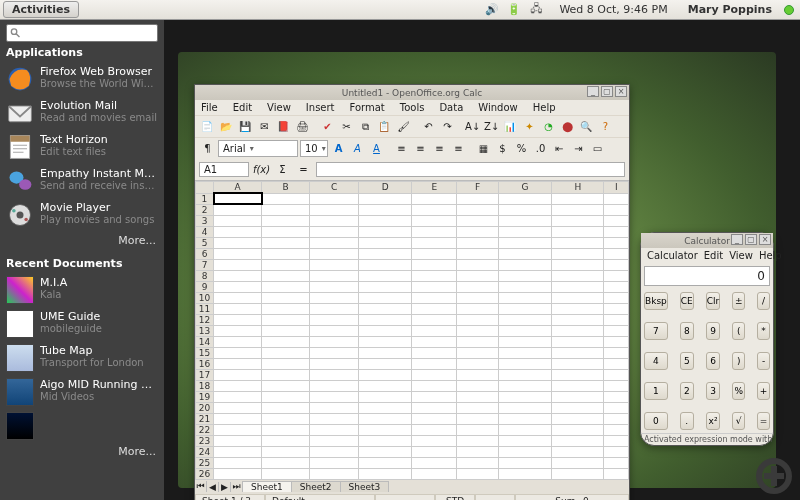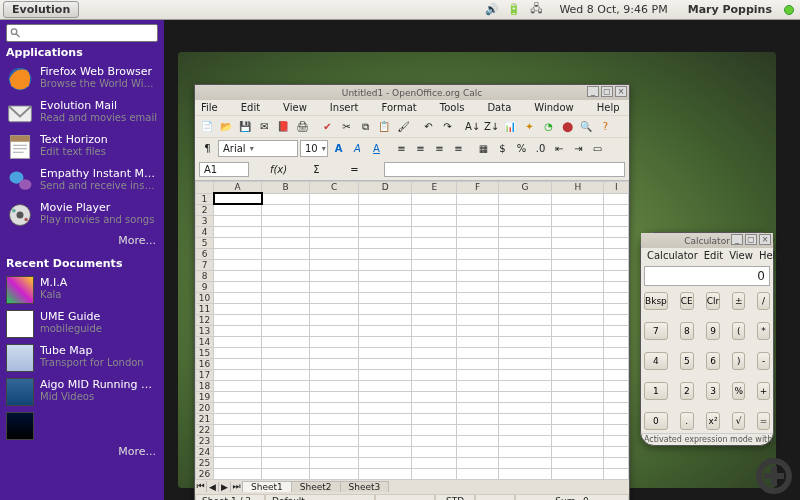--- a/index.html
+++ b/index.html
@@ -8,49 +8,49 @@
   .panel { height:20px; background:linear-gradient(#f4f2ee,#e4e1da); display:flex; align-items:center; font-size:11px; color:#333; border-bottom:1px solid #999; }
   .activities-btn { background:linear-gradient(#eee,#d5d2cc); border:1px solid #999; border-radius:3px; margin:1px 3px; padding:1px 8px; font-weight:bold; cursor:pointer; }
   .panel-spacer { flex:1; }
   .tray { display:flex; align-items:center; gap:8px; padding-right:6px; }
   .tray-icon { width:14px; height:14px; display:flex; align-items:center; justify-content:center; font-size:11px; color:#555; }
   .presence { width:10px; height:10px; border-radius:50%; background:#6c3; border:1px solid #393; }
   .user { font-weight:bold; margin:0 4px; }
   .clock { margin:0 8px; }
   
   .overview { display:flex; height:480px; }
-  .sidebar { width:164px; background:#4c1d95; color:#ddd; padding:4px 6px 0 6px; overflow:hidden; }
+  .sidebar { width:164px; background:#404040; color:#ddd; padding:4px 6px 0 6px; overflow:hidden; }
   .search { width:100%; height:18px; background:#fff; border:1px solid #777; border-radius:2px; padding:0 3px; display:flex; align-items:center; margin-bottom:4px; }
   .search svg { width:12px; height:12px; }
   .search input { border:0; outline:0; width:100%; font-size:11px; margin-left:3px; }
   .sec-head { font-size:11px; font-weight:bold; color:#fff; margin:4px 0 3px 0; }
   .app-item { display:flex; align-items:flex-start; gap:6px; padding:3px 0; cursor:pointer; }
   .app-icon { width:28px; height:28px; flex:0 0 28px; border-radius:2px; }
   .app-text { flex:1; overflow:hidden; }
   .app-title { font-size:11px; color:#fff; white-space:nowrap; overflow:hidden; text-overflow:ellipsis; }
   .app-sub { font-size:10px; color:#8a8a8a; white-space:nowrap; overflow:hidden; text-overflow:ellipsis; }
   .more { text-align:right; font-size:11px; color:#ddd; padding:2px 2px 6px 0; cursor:pointer; }
   .doc-thumb { width:28px; height:28px; flex:0 0 28px; background:#fff; border:1px solid #444; }
   
   .workspace { flex:1; position:relative; background:radial-gradient(ellipse at 45% 55%, #8eaf62 0%, #6b8f48 30%, #415e2e 70%, #2b3a23 100%); margin:32px 24px 12px 14px; border-radius:4px; }
   .bokeh1 { position:absolute; left:40px; top:140px; width:260px; height:260px; border-radius:50%; background:radial-gradient(circle,rgba(255,255,255,0.25),rgba(255,255,255,0) 70%); }
   .add-ws { position:absolute; right:6px; bottom:4px; width:40px; height:40px; color:#444; }
   
   .win { position:absolute; background:#ece9e2; border:1px solid #555; font-size:10px; color:#222; box-shadow:0 2px 8px rgba(0,0,0,0.4); }
   .win-title { height:15px; background:linear-gradient(#d9d5cc,#cbc7bd); display:flex; align-items:center; justify-content:center; font-size:9px; color:#555; position:relative; }
   .win-ctrls { position:absolute; right:2px; top:1px; display:flex; gap:2px; }
   .win-ctrls span { width:12px; height:11px; background:#ddd; border:1px solid #888; font-size:8px; line-height:9px; text-align:center; cursor:pointer; }
-  .menubar { display:flex; gap:23px; padding:2px 6px; font-size:10px; background:#ece9e2; }
+  .menubar { display:flex; gap:15px; padding:2px 6px; font-size:10px; background:#ece9e2; }
   .menubar span { cursor:pointer; }
   .toolbar { display:flex; gap:2px; padding:2px 4px; background:#ece9e2; border-top:1px solid #ddd7cc; align-items:center; flex-wrap:nowrap; overflow:hidden; }
   .tbtn { width:17px; height:17px; border:1px solid transparent; display:flex; align-items:center; justify-content:center; font-size:10px; cursor:pointer; }
   .tsep { width:4px; }
   .combo { height:17px; background:#fff; border:1px solid #aaa; font-size:10px; padding:0 4px; display:flex; align-items:center; gap:4px; }
   .combo::after { content:"▾"; font-size:8px; color:#666; }
-  .cellref { display:flex; padding:2px 4px; gap:21px; align-items:center; background:#ece9e2; }
+  .cellref { display:flex; padding:2px 4px; gap:4px; align-items:center; background:#ece9e2; }
   .cellref .cbox { background:#fff; border:1px solid #aaa; height:15px; font-size:10px; padding:0 4px; display:flex; align-items:center; }
   .grid-wrap { background:#fff; border-top:1px solid #bbb; }
   table.sheet { border-collapse:collapse; width:100%; font-size:9px; }
   table.sheet th,table.sheet td { border:1px solid #ccc; height:11px; }
   table.sheet th { background:#e4e0d7; font-weight:normal; color:#333; }
   table.sheet th.rowh { width:18px; }
   table.sheet td.active { border:2px solid #000; }
   .sheet-tabs { display:flex; align-items:center; background:#e4e0d7; height:14px; font-size:9px; }
   .sheet-tabs .nav { width:12px; text-align:center; border-right:1px solid #bbb; cursor:pointer; }
   .sheet-tabs .tab { padding:0 8px; background:#f5f3ee; border:1px solid #bbb; border-bottom:0; margin-left:-1px; cursor:pointer; }
@@ -61,21 +61,21 @@
   .calc { position:absolute;border-radius:14px; }
   .calc .display { background:#fff; border:1px solid #aaa; height:20px; margin:3px; text-align:right; padding:2px 4px; font-size:12px; }
   .calc-grid { display:grid; grid-template-columns:repeat(5,1fr); gap:12px; padding:3px; }
   .calc-grid button { height:18px; font-size:9px; background:linear-gradient(#f2efe8,#ded9cd); border:1px solid #b5afa0; border-radius:3px; cursor:pointer; }
   .calc-status { font-size:8px; color:#555; padding:1px 3px; border-top:1px solid #ccc; white-space:nowrap; overflow:hidden; }
 </style>
 </head>
 <body>
 
 <div class="panel">
-  <div class="activities-btn">Evolution</div>
+  <div class="activities-btn">Activities</div>
   <div class="panel-spacer"></div>
   <div class="tray">
     <span class="tray-icon">🔊</span>
     <span class="tray-icon">🔋</span>
     <span class="tray-icon">🖧</span>
     <span class="clock">Wed 8 Oct, 9:46 PM</span>
     <span class="user">Mary Poppins</span>
     <span class="presence"></span>
   </div>
 </div>

